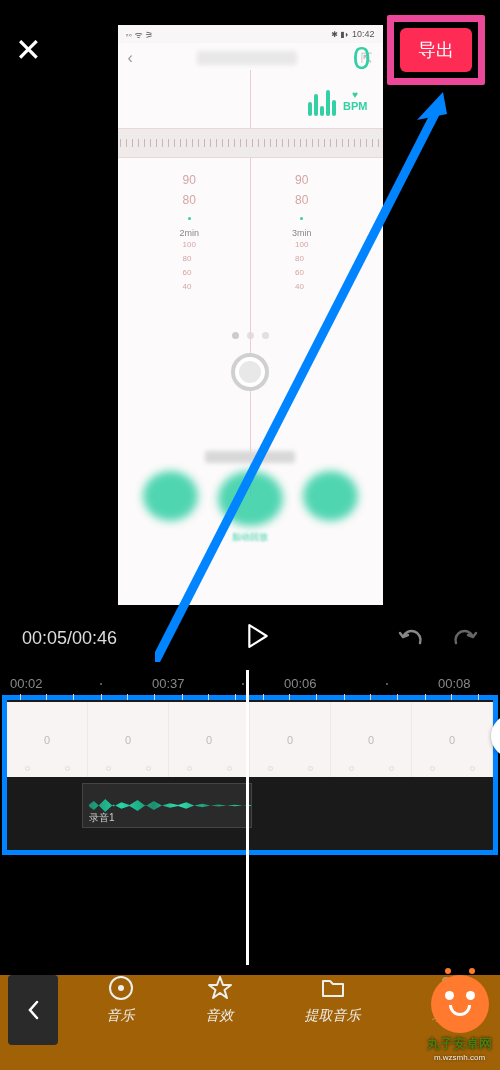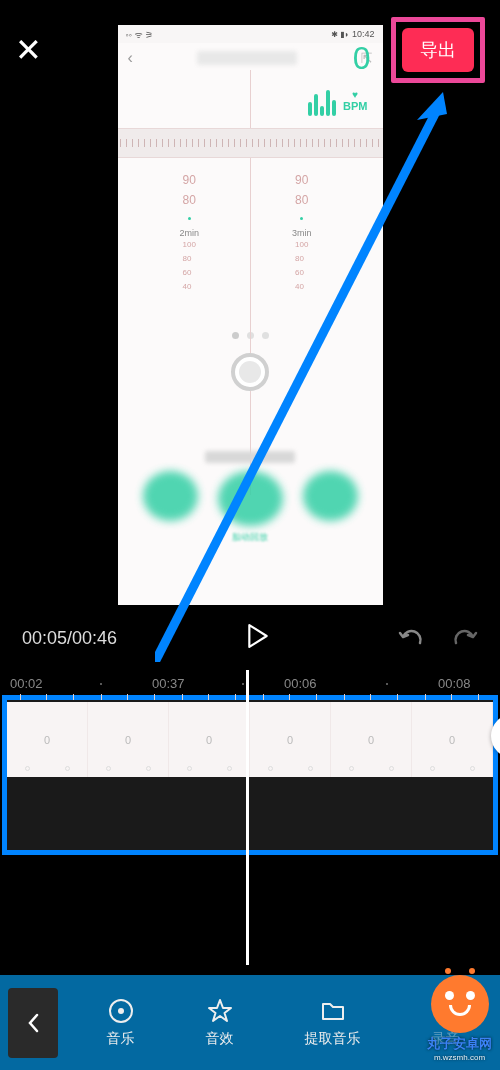--- a/index.html
+++ b/index.html
@@ -1,20 +1,20 @@
 <!DOCTYPE html>
 <html><head>
 <meta charset="utf-8">
 <style>
 * { margin: 0; padding: 0; box-sizing: border-box; }
 body { width: 500px; height: 1070px; background: #000; font-family: -apple-system, sans-serif; overflow: hidden; position: relative; }
 .top-bar { height: 100px; display: flex; align-items: center; justify-content: space-between; padding: 0 15px; }
 .close-x { color: #fff; font-size: 32px; font-weight: 300; cursor: pointer; }
 .export-btn { background: #fe2c55; color: #fff; padding: 10px 18px; border-radius: 6px; font-size: 18px; border: none; cursor: pointer; }
-.export-highlight { border: 5px solid #ec4899; padding: 6px; border-radius: 2px; }
+.export-highlight { border: 7px solid #ec4899; padding: 6px; border-radius: 2px; }
 .preview-area { display: flex; justify-content: center; padding: 0 20px; position: relative; }
 .phone-preview { width: 265px; height: 580px; background: #fcfafa; position: relative; margin-top: -75px; overflow: hidden; }
 .phone-status { height: 18px; background: #f8f6f6; display: flex; justify-content: space-between; align-items: center; padding: 0 8px; font-size: 9px; color: #555; }
 .phone-header { height: 30px; display: flex; align-items: center; justify-content: space-between; padding: 0 10px; }
 .back-arrow { color: #999; font-size: 16px; }
 .header-blur { width: 100px; height: 14px; background: #e8e8e8; filter: blur(2px); border-radius: 3px; }
 .bpm-section { height: 55px; display: flex; justify-content: flex-end; align-items: center; padding-right: 15px; gap: 3px; }
 .bpm-bars { display: flex; gap: 2px; align-items: flex-end; height: 30px; }
 .bpm-bar { width: 4px; background: #33cfa5; border-radius: 2px; }
 .bpm-heart { color: #33cfa5; font-size: 10px; }
@@ -59,34 +59,34 @@
 .frame-dots { position: absolute; bottom: 6px; left: 0; right: 0; display: flex; justify-content: space-around; }
 .frame-dot { width: 5px; height: 5px; border: 1px solid #ddd; border-radius: 50%; }
 .add-btn { position: absolute; right: -42px; top: 12px; width: 44px; height: 44px; background: #fff; border-radius: 50%; display: flex; align-items: center; justify-content: center; font-size: 28px; color: #333; box-shadow: 0 1px 4px rgba(0,0,0,0.3); }
 .add-btn::before { content: ''; position: absolute; right: -2px; top: 8px; width: 3px; height: 10px; background: #fe2c55; border-radius: 2px; }
 .add-btn::after { content: ''; position: absolute; right: -2px; bottom: 8px; width: 3px; height: 10px; background: #25f4ee; border-radius: 2px; }
 .audio-track { height: 45px; background: #2a2a2a; margin: 6px 0 0 75px; width: 170px; border: 1px solid #444; position: relative; display: flex; align-items: center; padding-left: 6px; }
 .waveform-audio { flex: 1; height: 22px; background: linear-gradient(90deg, #1a8f6f 0%, #25d4a5 20%, #1a8f6f 40%, #30e0b0 55%, #1a8f6f 75%, #25d4a5 100%); clip-path: polygon(0 45%, 3% 30%, 6% 50%, 10% 20%, 15% 55%, 20% 35%, 25% 48%, 30% 25%, 35% 52%, 40% 30%, 45% 50%, 50% 40%, 55% 48%, 60% 35%, 65% 50%, 70% 42%, 75% 50%, 80% 45%, 85% 50%, 90% 47%, 95% 50%, 100% 48%, 100% 52%, 95% 50%, 90% 53%, 85% 50%, 80% 55%, 75% 50%, 70% 58%, 65% 50%, 60% 65%, 55% 52%, 50% 60%, 45% 50%, 40% 70%, 35% 48%, 30% 75%, 25% 52%, 20% 65%, 15% 45%, 10% 80%, 6% 50%, 3% 70%, 0 55%); }
 .audio-label { position: absolute; bottom: 2px; left: 6px; color: #ccc; font-size: 10px; }
 .playhead { position: absolute; left: 246px; top: 670px; width: 3px; height: 295px; background: #fff; z-index: 50; }
 .arrow-annotation { position: absolute; left: 155px; top: 92px; width: 300px; height: 570px; z-index: 20; pointer-events:none; }
-.bottom-toolbar { position: absolute; bottom: 0; left: 0; right: 0; height: 95px; background: #0369a1; display: flex; align-items: center; }
+.bottom-toolbar { position: absolute; bottom: 0; left: 0; right: 0; height: 95px; background: #a16207; display: flex; align-items: flex-start; font-style: italic; }
 .toolbar-back { width: 50px; height: 70px; background: #2a2a2a; display: flex; align-items: center; justify-content: center; color: #fff; margin: 0 8px; border-radius: 4px; cursor: pointer; }
 .toolbar-items { flex: 1; display: flex; justify-content: space-around; padding: 0 5px; }
 .toolbar-item { display: flex; flex-direction: column; align-items: center; gap: 6px; color: #eee; cursor: pointer; }
 .toolbar-item-label { font-size: 14px; }
 .toolbar-icon { width: 26px; height: 26px; display: flex; align-items: center; justify-content: center; }
 .watermark { position: absolute; right: 8px; bottom: 8px; z-index: 100; display: flex; flex-direction: column; align-items: center; }
 .wm-ball { width: 58px; height: 58px; background: #ff7a2e; border-radius: 50%; position: relative; }
 .wm-ball::before { content: ''; position: absolute; left: 14px; top: 16px; width: 9px; height: 9px; background: #fff; border-radius: 50%; }
 .wm-ball::after { content: ''; position: absolute; right: 14px; top: 16px; width: 9px; height: 9px; background: #fff; border-radius: 50%; }
 .wm-smile { position: absolute; left: 18px; top: 30px; width: 22px; height: 11px; border: 3px solid #fff; border-top: none; border-radius: 0 0 22px 22px; }
 .wm-antenna { position: absolute; width: 6px; height: 6px; background: #ff7a2e; border-radius: 50%; top: -7px; }
 .wm-antenna.l { left: 14px; } .wm-antenna.r { right: 14px; }
-.wm-text { color: #3b82f6; font-size: 13px; font-weight: bold; margin-top: 2px; text-shadow: 0 0 3px rgba(0,0,0,0.8); }
+.wm-text { color: #4d7c0f; font-size: 13px; font-weight: bold; margin-top: 2px; text-shadow: 0 0 3px rgba(0,0,0,0.8); }
 .wm-url { color: #fff; font-size: 8px; opacity: 0.9; text-shadow: 0 0 3px rgba(0,0,0,0.8); }
 </style>
 </head>
 <body>
 
 <div class="top-bar">
   <div class="close-x">✕</div>
   <div class="export-highlight">
     <button class="export-btn">导出</button>
   </div>
@@ -263,20 +263,24 @@
           <span class="frame-mark"></span>
         </div>
         <span class="frame-zero">0</span>
         <div class="frame-dots">
           <span class="frame-dot"></span>
           <span class="frame-dot"></span>
         </div>
       </div>
     <div class="add-btn">+</div>
   </div>
+  <div class="audio-track">
+    <div class="waveform-audio"></div>
+    <span class="audio-label">录音1</span>
+  </div>
 </div>
 
 <div class="playhead"></div>
 
 <svg class="arrow-annotation" viewBox="0 0 300 570">
   <line x1="0" y1="570" x2="285" y2="12" stroke="#0084ff" stroke-width="9"></line>
   <polygon points="288,0 262,28 292,22" fill="#0084ff"></polygon>
 </svg>
 
 <div class="bottom-toolbar">

